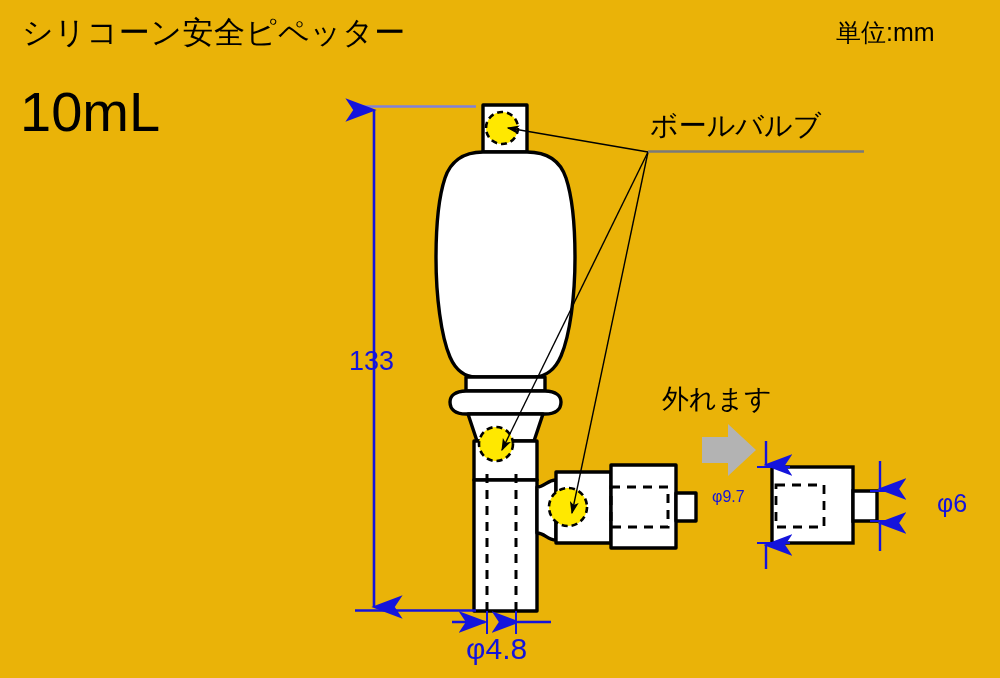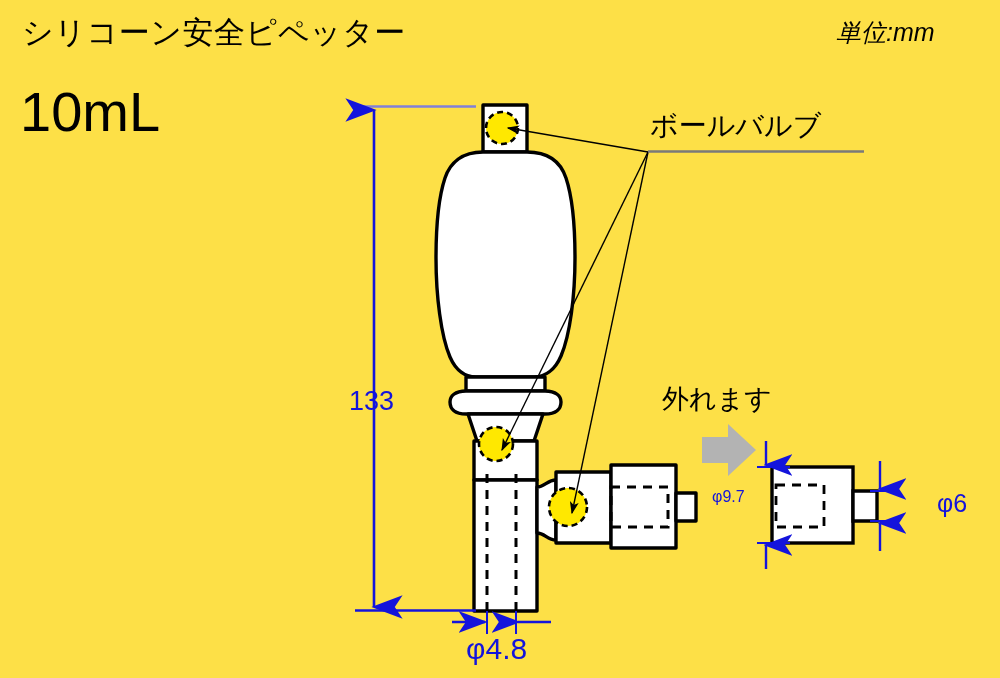--- a/index.html
+++ b/index.html
@@ -7,21 +7,21 @@
     padding: 0;
     background: #ffffff;
   }
   body {
     font-family: "Liberation Sans", "DejaVu Sans", sans-serif;
   }
   #page {
     position: relative;
     width: 1000px;
     height: 678px;
-    background: #fde047;
+    background: #eab308;
     overflow: hidden;
   }
   #drawing {
     position: absolute;
     left: 0;
     top: 0;
     width: 1000px;
     height: 678px;
   }
   .txt {
@@ -39,21 +39,20 @@
   #title-volume {
     left: 20px;
     top: 84px;
     font-size: 56px;
     letter-spacing: 0px;
   }
   #unit-note {
     left: 836px;
     top: 20px;
     font-size: 25px;
-    font-style: italic;
   }
   #ballvalve-label {
     left: 650px;
     top: 112px;
     font-size: 28px;
   }
   #detach-label {
     left: 662px;
     top: 386px;
     font-size: 27px;
@@ -61,21 +60,20 @@
   .dim-txt {
     position: absolute;
     white-space: pre;
     color: #1414dc;
     line-height: 1;
   }
   #dim-133 {
     left: 349px;
     top: 348px;
     font-size: 27px;
-    margin-top: 40px;
   }
   #dim-phi48 {
     left: 466px;
     top: 634px;
     font-size: 30px;
   }
   #dim-phi97 {
     left: 712px;
     top: 489px;
     font-size: 16px;

